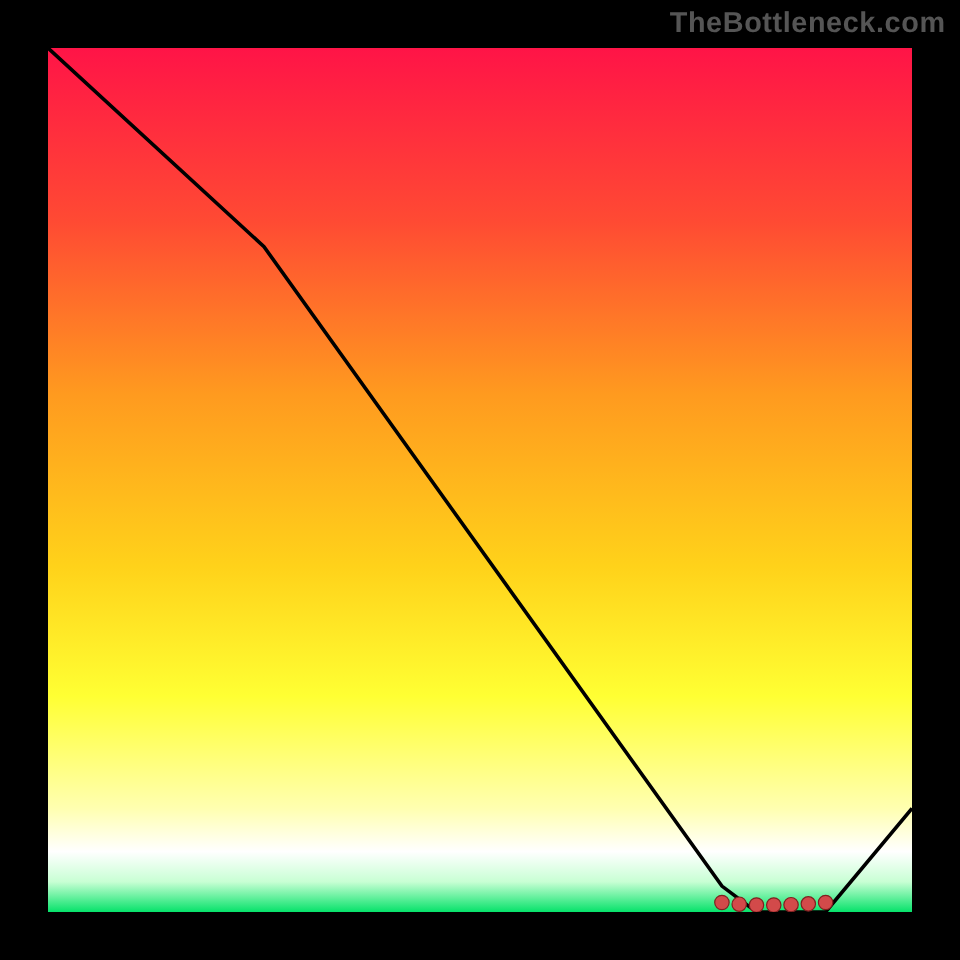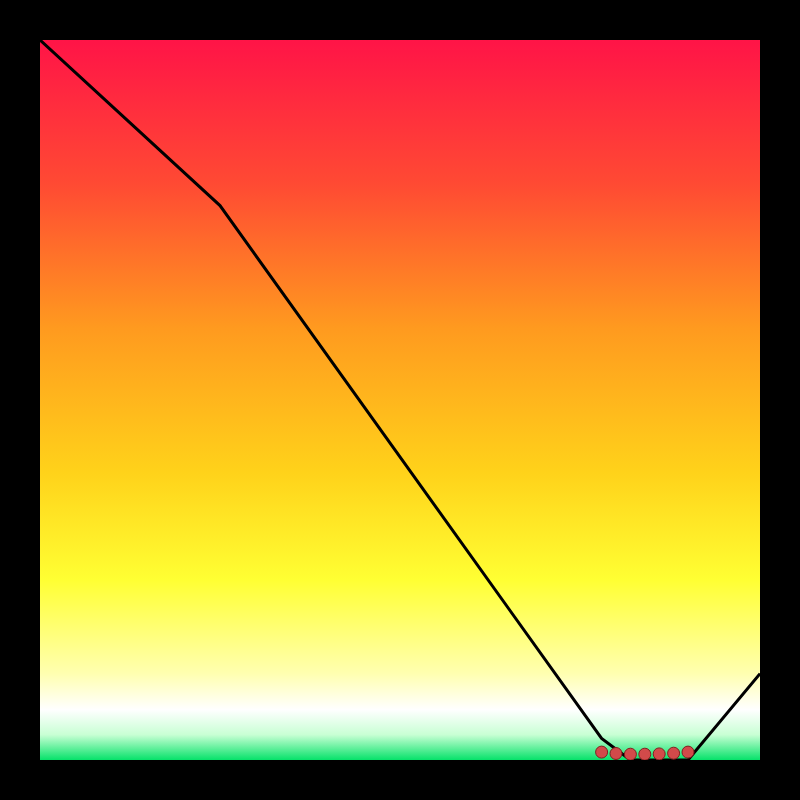--- a/index.html
+++ b/index.html
@@ -34,20 +34,21 @@
     top: 40px;
     width: 720px;
     height: 720px;
   }
   svg { display: block; }
 </style>
 </head>
 <body>
 
 <div class="frame">
+  <div class="watermark">TheBottleneck.com</div>
 
   <div class="plot">
     <svg id="chart-svg" width="720" height="720" viewBox="0 0 720 720">
       <defs>
         <linearGradient id="bg-grad" x1="0" y1="0" x2="0" y2="1">
             <stop offset="0.0%" stop-color="#ff1447"></stop>
             <stop offset="20.0%" stop-color="#ff4a33"></stop>
             <stop offset="40.0%" stop-color="#ff9a1f"></stop>
             <stop offset="60.0%" stop-color="#ffd21a"></stop>
             <stop offset="75.0%" stop-color="#ffff33"></stop>

